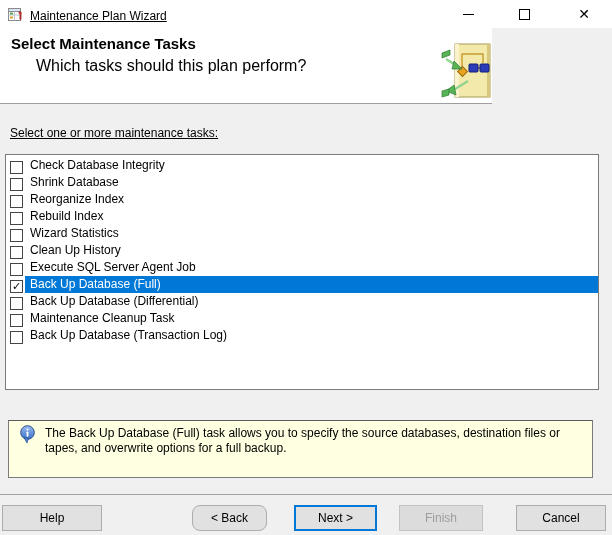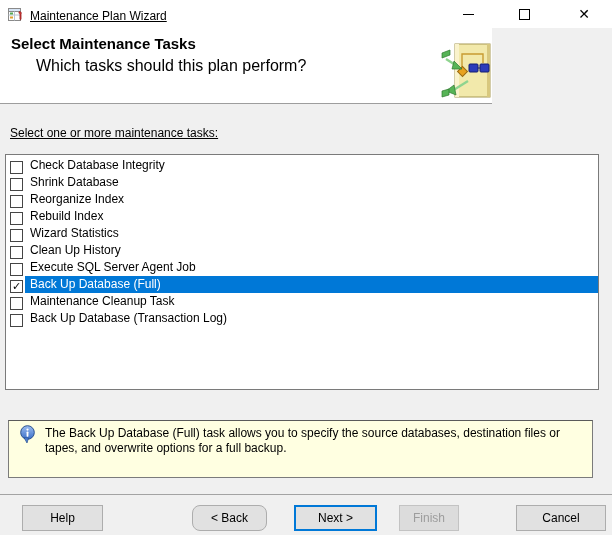--- a/index.html
+++ b/index.html
@@ -87,24 +87,24 @@
   
   .bottom-divider {
     position:absolute; left:0; top:494px; width:612px; height:1px; background:#a3a3a3;
   }
   .btn {
     position:absolute; top:505px; height:26px;
     background:#e1e1e1; border:1px solid #adadad;
     font-family:"Liberation Sans", sans-serif;
     font-size:12px; color:#000; cursor:default; padding:0;
   }
-  .btn-help   { left:22px;  width:81px; }
+  .btn-help   { left:2px;  width:100px; }
   .btn-back   { left:192px; width:75px;border-radius:8px; }
   .btn-next   { left:294px; width:83px; border:2px solid #0078d7; }
-  .btn-finish { left:399px; width:60px; background:#dcdcdc; border-color:#c3c3c3; color:#9d9d9d; }
+  .btn-finish { left:399px; width:84px; background:#dcdcdc; border-color:#c3c3c3; color:#9d9d9d; }
   .btn-cancel { left:516px; width:90px; }
 </style>
 </head>
 <body>
 
 <div class="titlebar">
   <svg class="app-icon" viewBox="0 0 16 16">
     <rect x="0.5" y="2.5" width="12" height="12" fill="#fdfdfd" stroke="#8a8a8a"></rect>
     <rect x="0.5" y="2.5" width="12" height="3" fill="#d6e4f5" stroke="#8a8a8a"></rect>
     <line x1="0.5" y1="9" x2="12.5" y2="9" stroke="#b8c4d0"></line>
@@ -176,20 +176,24 @@
     <div class="task-row">
       <span class="cbox"></span>
       <span class="row-label">Execute SQL Server Agent Job</span>
     </div>
     <div class="task-row selected">
       <span class="cbox">✓</span>
       <span class="row-label">Back Up Database (Full)</span>
     </div>
     <div class="task-row">
       <span class="cbox"></span>
+      <span class="row-label">Back Up Database (Differential)</span>
+    </div>
+    <div class="task-row">
+      <span class="cbox"></span>
       <span class="row-label">Maintenance Cleanup Task</span>
     </div>
     <div class="task-row">
       <span class="cbox"></span>
       <span class="row-label">Back Up Database (Transaction Log)</span>
     </div>
   </div>
 
 <div class="infobox">
   <svg class="info-icon" viewBox="0 0 17 19">

